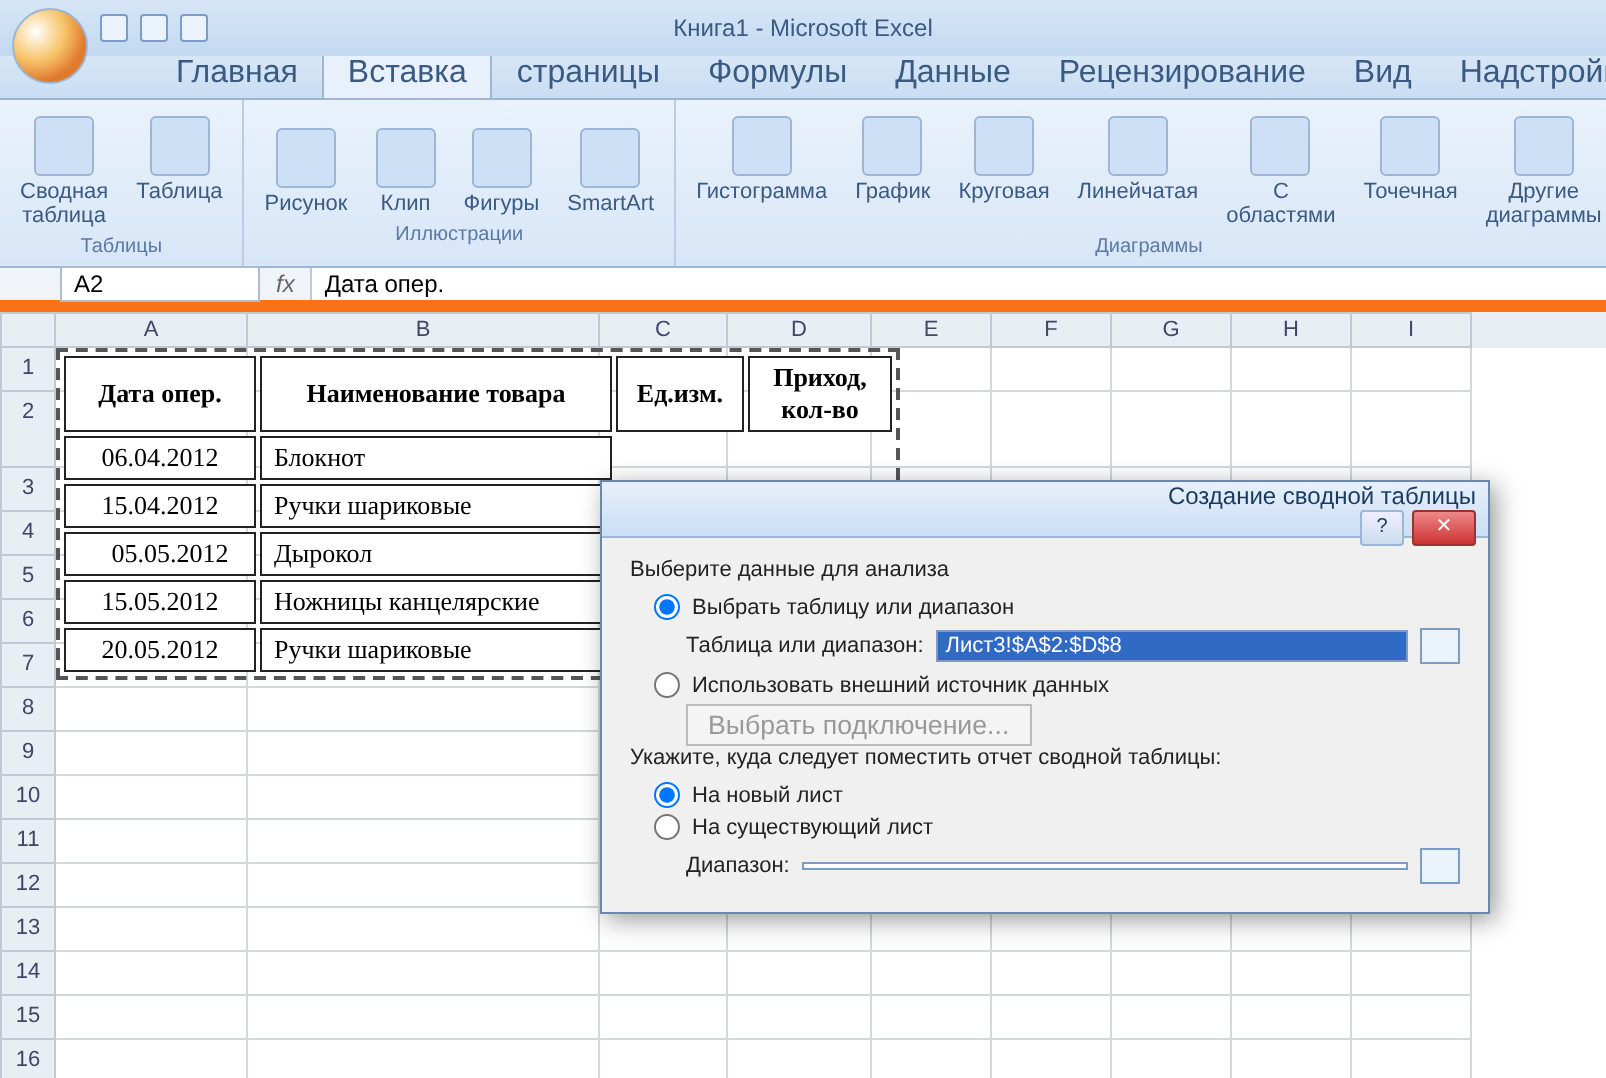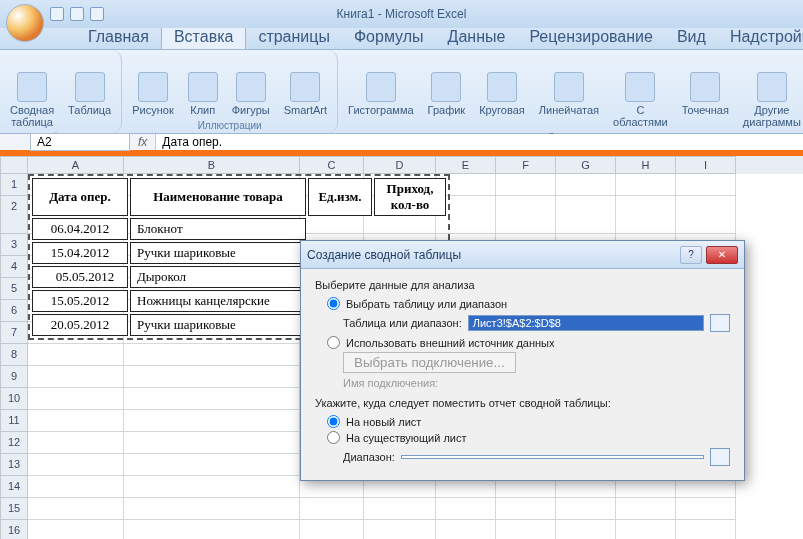--- a/index.html
+++ b/index.html
@@ -12,21 +12,21 @@
 .qat-icon { width: 14px; height: 14px; border: 1px solid #7a9cc6; background: #eaf2fb; border-radius: 2px; }
 .title-text { position: absolute; left: 50%; transform: translateX(-50%); }
 
 
 .tabs { height: 22px; background: linear-gradient(#d7e6f7,#c9ddf2); display: flex; align-items: flex-end; padding-left: 76px; font-size: 16px; border-bottom: 1px solid #9cb6d6; }
 .tab { padding: 3px 12px; color: #3b5a82; cursor: pointer; }
 .tab.active { background: #e8f0fb; border: 1px solid #9cb6d6; border-bottom: none; border-radius: 3px 3px 0 0; }
 
 
 .ribbon { height: 84px; background: linear-gradient(#eaf2fb,#d7e6f7); border-bottom: 1px solid #9cb6d6; display: flex; font-size: 11px; color: #3b5a82; }
-.group { border-right: 1px solid #b8cde6; padding: 20px 8px 2px; display: flex; flex-direction: column; justify-content: space-between; border-radius: 10px; }
+.group { border-right: 1px solid #b8cde6; padding: 3px 8px 2px; display: flex; flex-direction: column; justify-content: center; }
 .group-items { display: flex; gap: 10px; align-items: flex-start; }
 .rb-btn { display: flex; flex-direction: column; align-items: center; gap: 2px; cursor: pointer; padding: 2px; }
 .rb-icon { width: 30px; height: 30px; background: #cde0f5; border: 1px solid #9cb6d6; border-radius: 3px; }
 .group-label { text-align: center; font-size: 10px; color: #5a7aa6; padding-top: 2px; }
 
 
 .fbar { height: 22px; display: flex; align-items: center; border-bottom: 6px solid #f97316; font-size: 12px; background: #f0f4f9; }
 .namebox { width: 100px; border: 1px solid #b0bcd0; background: #fff; padding: 1px 6px; margin-left: 30px; }
 .fx-label { margin: 0 8px; font-style: italic; color: #666; }
 .formula-input { flex: 1; border: none; background: #fff; padding: 1px 6px; border-left: 1px solid #c0c8d0; }
@@ -40,21 +40,21 @@
 .row { display: flex; height: 22px; }
 .cell { border: 1px solid #d4d8de; border-top: none; border-left: none; background: #fff; }
 
 
 .data-table { position: absolute; left: 28px; top: 18px; border: 2px dashed #555; font-size: 13px; }
 .data-table th, .data-table td { border: 1px solid #222; padding: 2px 6px; background: #fff; font-family: "Times New Roman", serif; }
 .data-table th { font-weight: bold; text-align: center; }
 
 
 .dialog { position: absolute; left: 300px; top: 240px; width: 445px; background: #f0f0f0; border: 1px solid #6b88ab; box-shadow: 3px 3px 12px rgba(0,0,0,.4); font-size: 11px; }
-.dlg-title { height: 28px; background: linear-gradient(#e8f0fb,#cadef4); display: flex; align-items: center; justify-content: space-between; padding: 0 6px; font-size: 12px; color: #1a3a5e; border-bottom: 1px solid #9cb6d6; }
+.dlg-title { height: 28px; background: linear-gradient(#e8f0fb,#cadef4); display: flex; align-items: flex-end; justify-content: space-between; padding: 0 6px; font-size: 12px; color: #1a3a5e; border-bottom: 1px solid #9cb6d6; flex-direction: column; }
 .dlg-title-btns { display: flex; gap: 4px; }
 .dlg-close { width: 32px; height: 18px; background: linear-gradient(#e88,#c33); border: 1px solid #933; border-radius: 2px; color: #fff; text-align: center; font-size: 10px; line-height: 16px; }
 .dlg-help { width: 22px; height: 18px; background: linear-gradient(#eef,#cde); border: 1px solid #9cb6d6; border-radius: 2px; text-align: center; font-size: 10px; line-height: 16px; }
 .dlg-body { padding: 10px 14px; color: #222; }
 .dlg-body p { margin-bottom: 6px; }
 .radio-row { display: flex; align-items: center; gap: 6px; margin: 3px 0 3px 12px; }
 .field-row { display: flex; align-items: center; gap: 6px; margin: 4px 0 4px 28px; }
 .dlg-input { flex: 1; border: 1px solid #7a9cc6; padding: 1px 4px; background: #fff; }
 .dlg-input.sel { background: #316ac5; color: #fff; }
 .ref-btn { width: 20px; height: 18px; border: 1px solid #7a9cc6; background: #eaf2fb; }
@@ -430,21 +430,20 @@
     <div class="field-row">
       <span>Таблица или диапазон:</span>
       <div class="dlg-input sel">Лист3!$A$2:$D$8</div>
       <div class="ref-btn"></div>
     </div>
     <div class="radio-row">
       <input type="radio" style="">
       <span>Использовать внешний источник данных</span>
     </div>
     <button class="dlg-btn-dis" disabled="">Выбрать подключение...</button>
-    <span class="dim">Имя подключения:</span>
     <p>Укажите, куда следует поместить отчет сводной таблицы:</p>
     <div class="radio-row">
       <input type="radio" checked="" style="">
       <span>На новый лист</span>
     </div>
     <div class="radio-row">
       <input type="radio" style="">
       <span>На существующий лист</span>
     </div>
     <div class="field-row">

